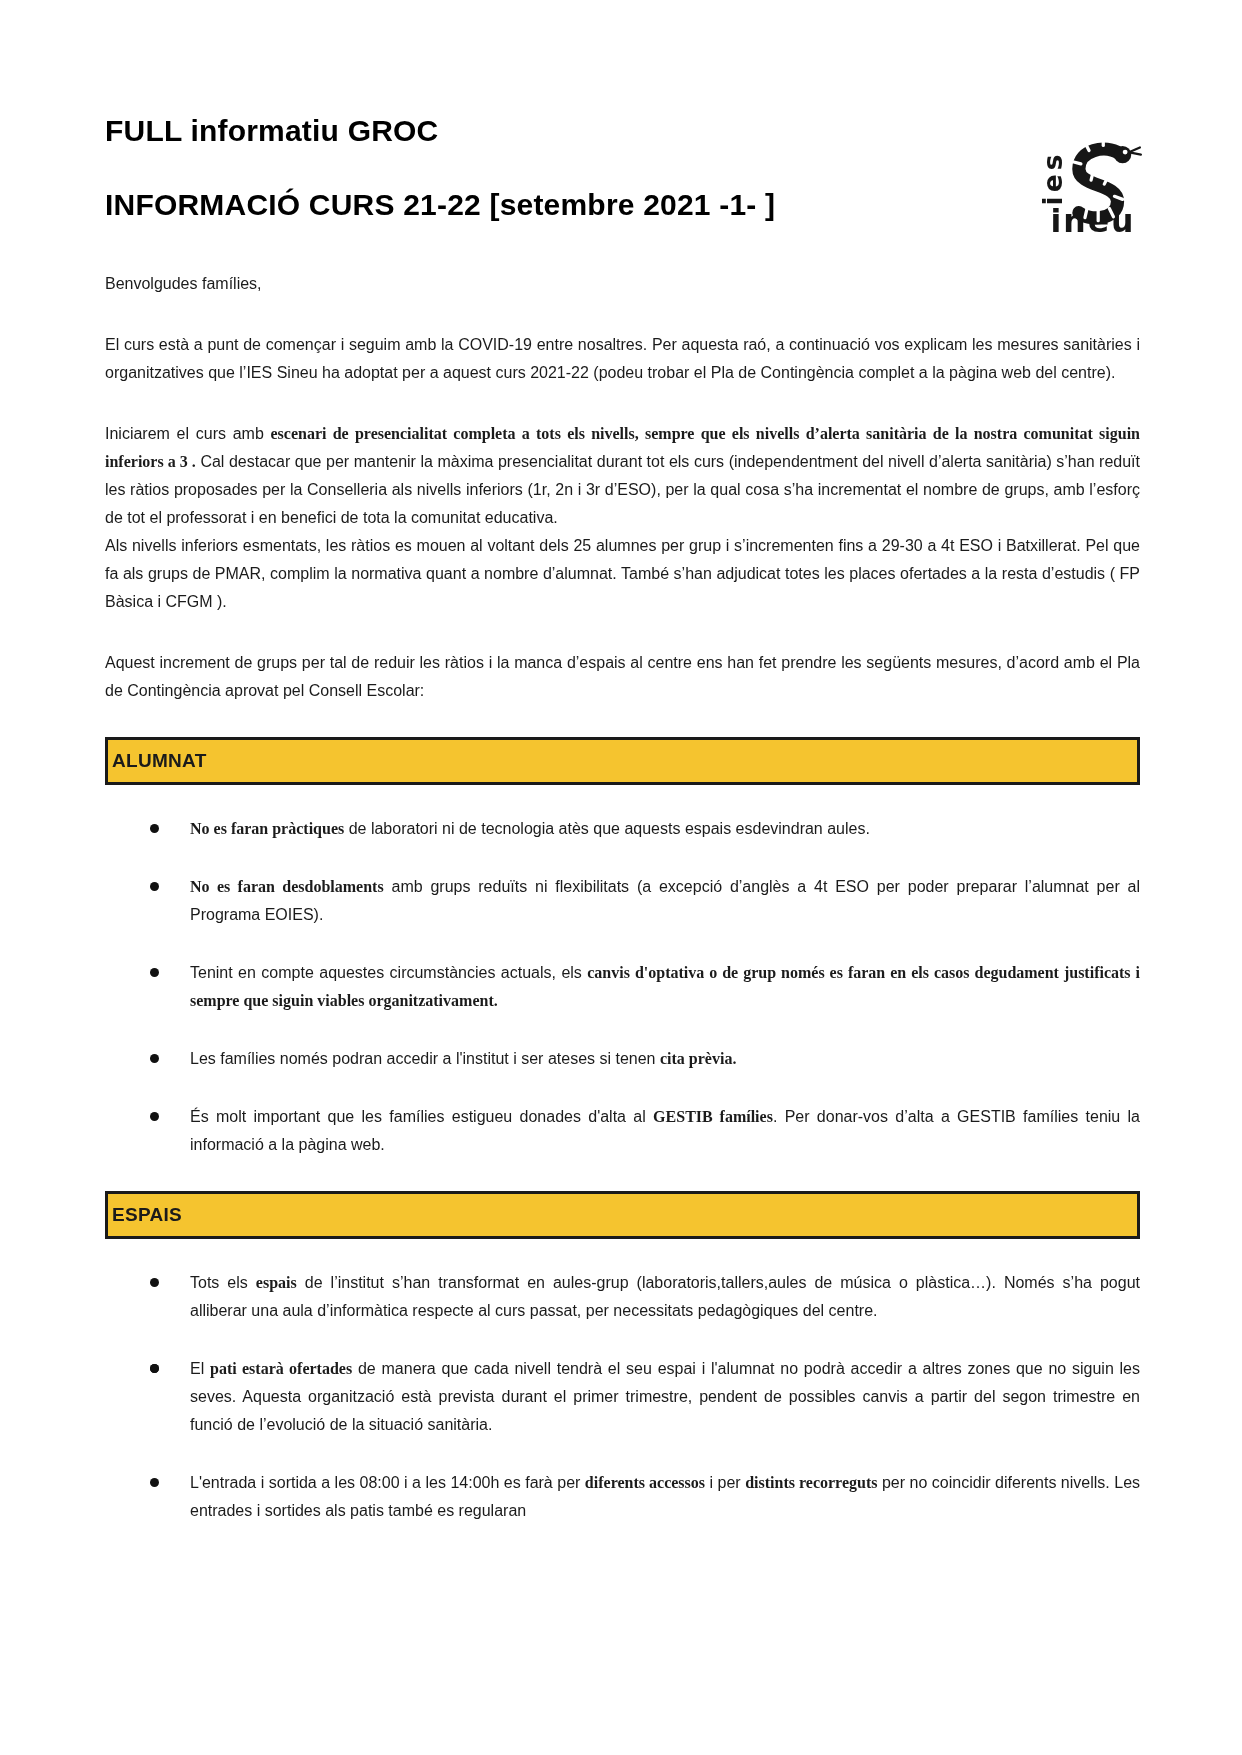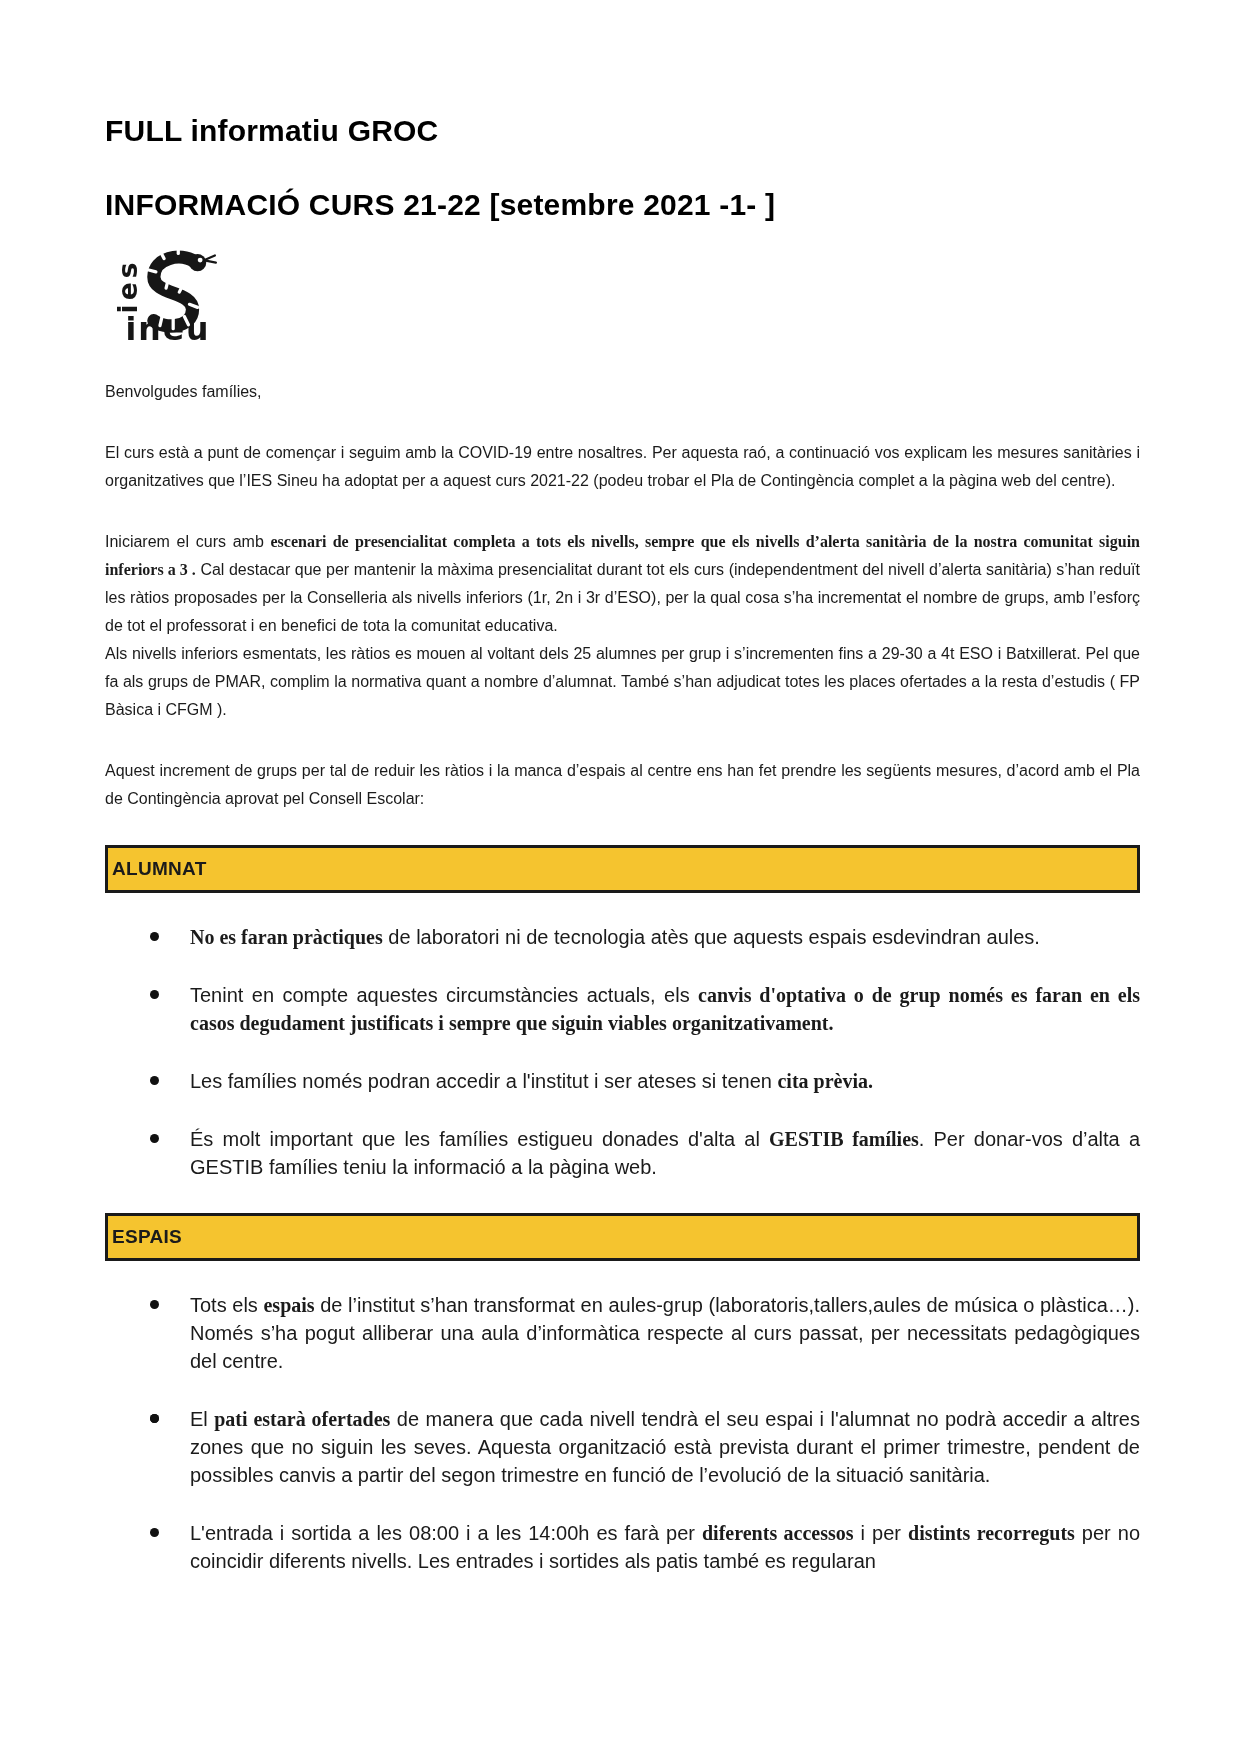--- a/index.html
+++ b/index.html
@@ -9,39 +9,39 @@
     --text-color:#1B1B1B;
   }
   *{box-sizing:border-box;}
   html,body{margin:0;padding:0;}
   body{
     width:1242px;height:1755px;overflow:hidden;background:#ffffff;
     color:var(--text-color);
     font-family:"Liberation Sans", sans-serif;
   }
   .page{width:1242px;height:1755px;padding:114px 102px 0 105px;}
-  .doc-header{display:flex;justify-content:space-between;align-items:flex-start;flex-direction:column;}
+  .doc-header{display:flex;justify-content:space-between;align-items:flex-start;}
   .titles h1{
     margin:0;font-size:30px;line-height:34px;font-weight:700;color:#000;
     letter-spacing:0.2px;white-space:nowrap;
   }
   .titles h1.t2{margin-top:40px;}
   .logo{width:114px;flex:0 0 auto;margin-top:2px;margin-right:-4px;}
   .greeting{margin:30px 0 4px;font-size:16px;line-height:28px;}
   .para{margin:33px 0 0;font-size:16px;line-height:28px;text-align:justify;}
   .section{margin-top:32px;}
   .section-bar{
     height:48px;background:var(--section-header-bg);
     border:3px solid var(--section-header-border);
     display:flex;align-items:center;padding-left:4px;
   }
   .section-title{font-size:19px;font-weight:700;letter-spacing:0.3px;}
   ul.bullets{list-style:none;margin:4px 0 0;padding:0 0 0 85px;}
   li.bullet{
-    position:relative;margin-top:30px;font-size:20px;line-height:28px;text-align:justify;
+    position:relative;margin-top:30px;font-size:16px;line-height:28px;text-align:justify;
   }
   li.bullet .dot{
     position:absolute;left:-40px;top:9px;width:9px;height:9px;border-radius:50%;
     background:#111;
   }
   .b{font-weight:700;font-family:Liberation Serif, serif;}
 </style>
 </head>
 <body>
 
@@ -91,20 +91,24 @@
   <section class="section">
     <div class="section-bar">
       <span class="section-title">ALUMNAT</span>
     </div>
     <ul class="bullets">
   <li class="bullet">
     <span class="dot"></span>
     <span class="bullet-text"><span class="b">No es faran pràctiques</span><span> de laboratori ni de tecnologia atès que aquests espais esdevindran aules.</span></span>
   </li>
 
+  <li class="bullet">
+    <span class="dot"></span>
+    <span class="bullet-text"><span class="b">No es faran desdoblaments</span><span> amb grups reduïts ni flexibilitats (a excepció d’anglès a 4t ESO per poder preparar l’alumnat per al Programa EOIES).</span></span>
+  </li>
 
   <li class="bullet">
     <span class="dot"></span>
     <span class="bullet-text"><span>Tenint en compte aquestes circumstàncies actuals, els </span><span class="b">canvis d'optativa o de grup només es faran en els casos degudament justificats i sempre que siguin viables organitzativament.</span></span>
   </li>
 
   <li class="bullet">
     <span class="dot"></span>
     <span class="bullet-text"><span>Les famílies només podran accedir a l'institut i ser ateses si tenen </span><span class="b">cita prèvia.</span></span>
   </li>

